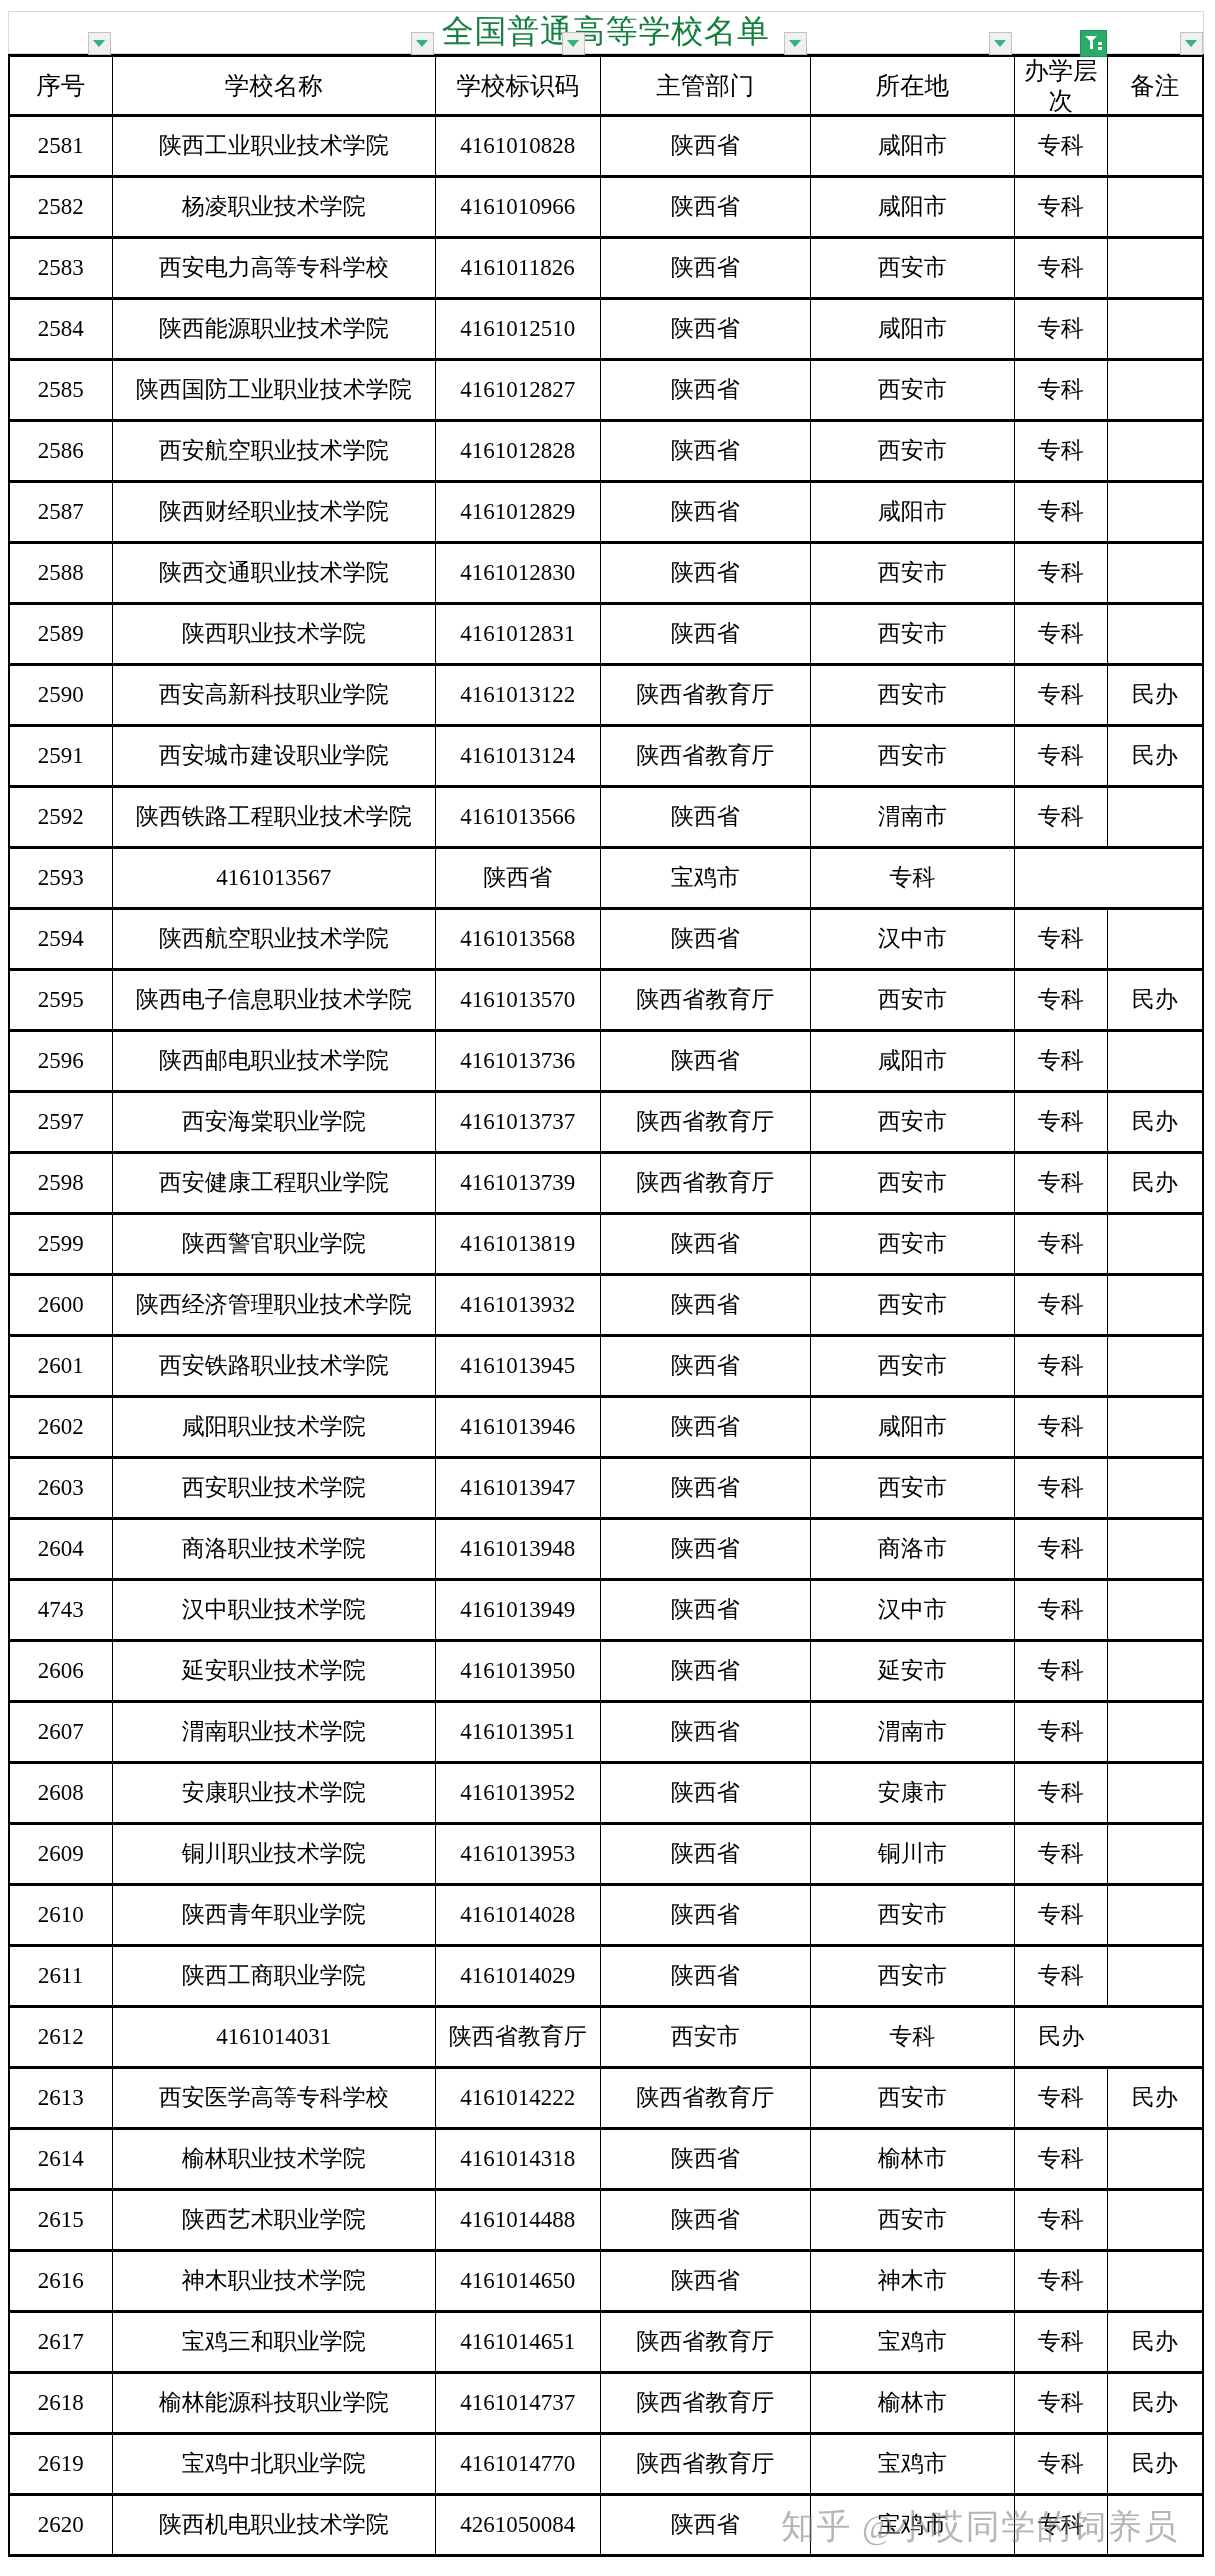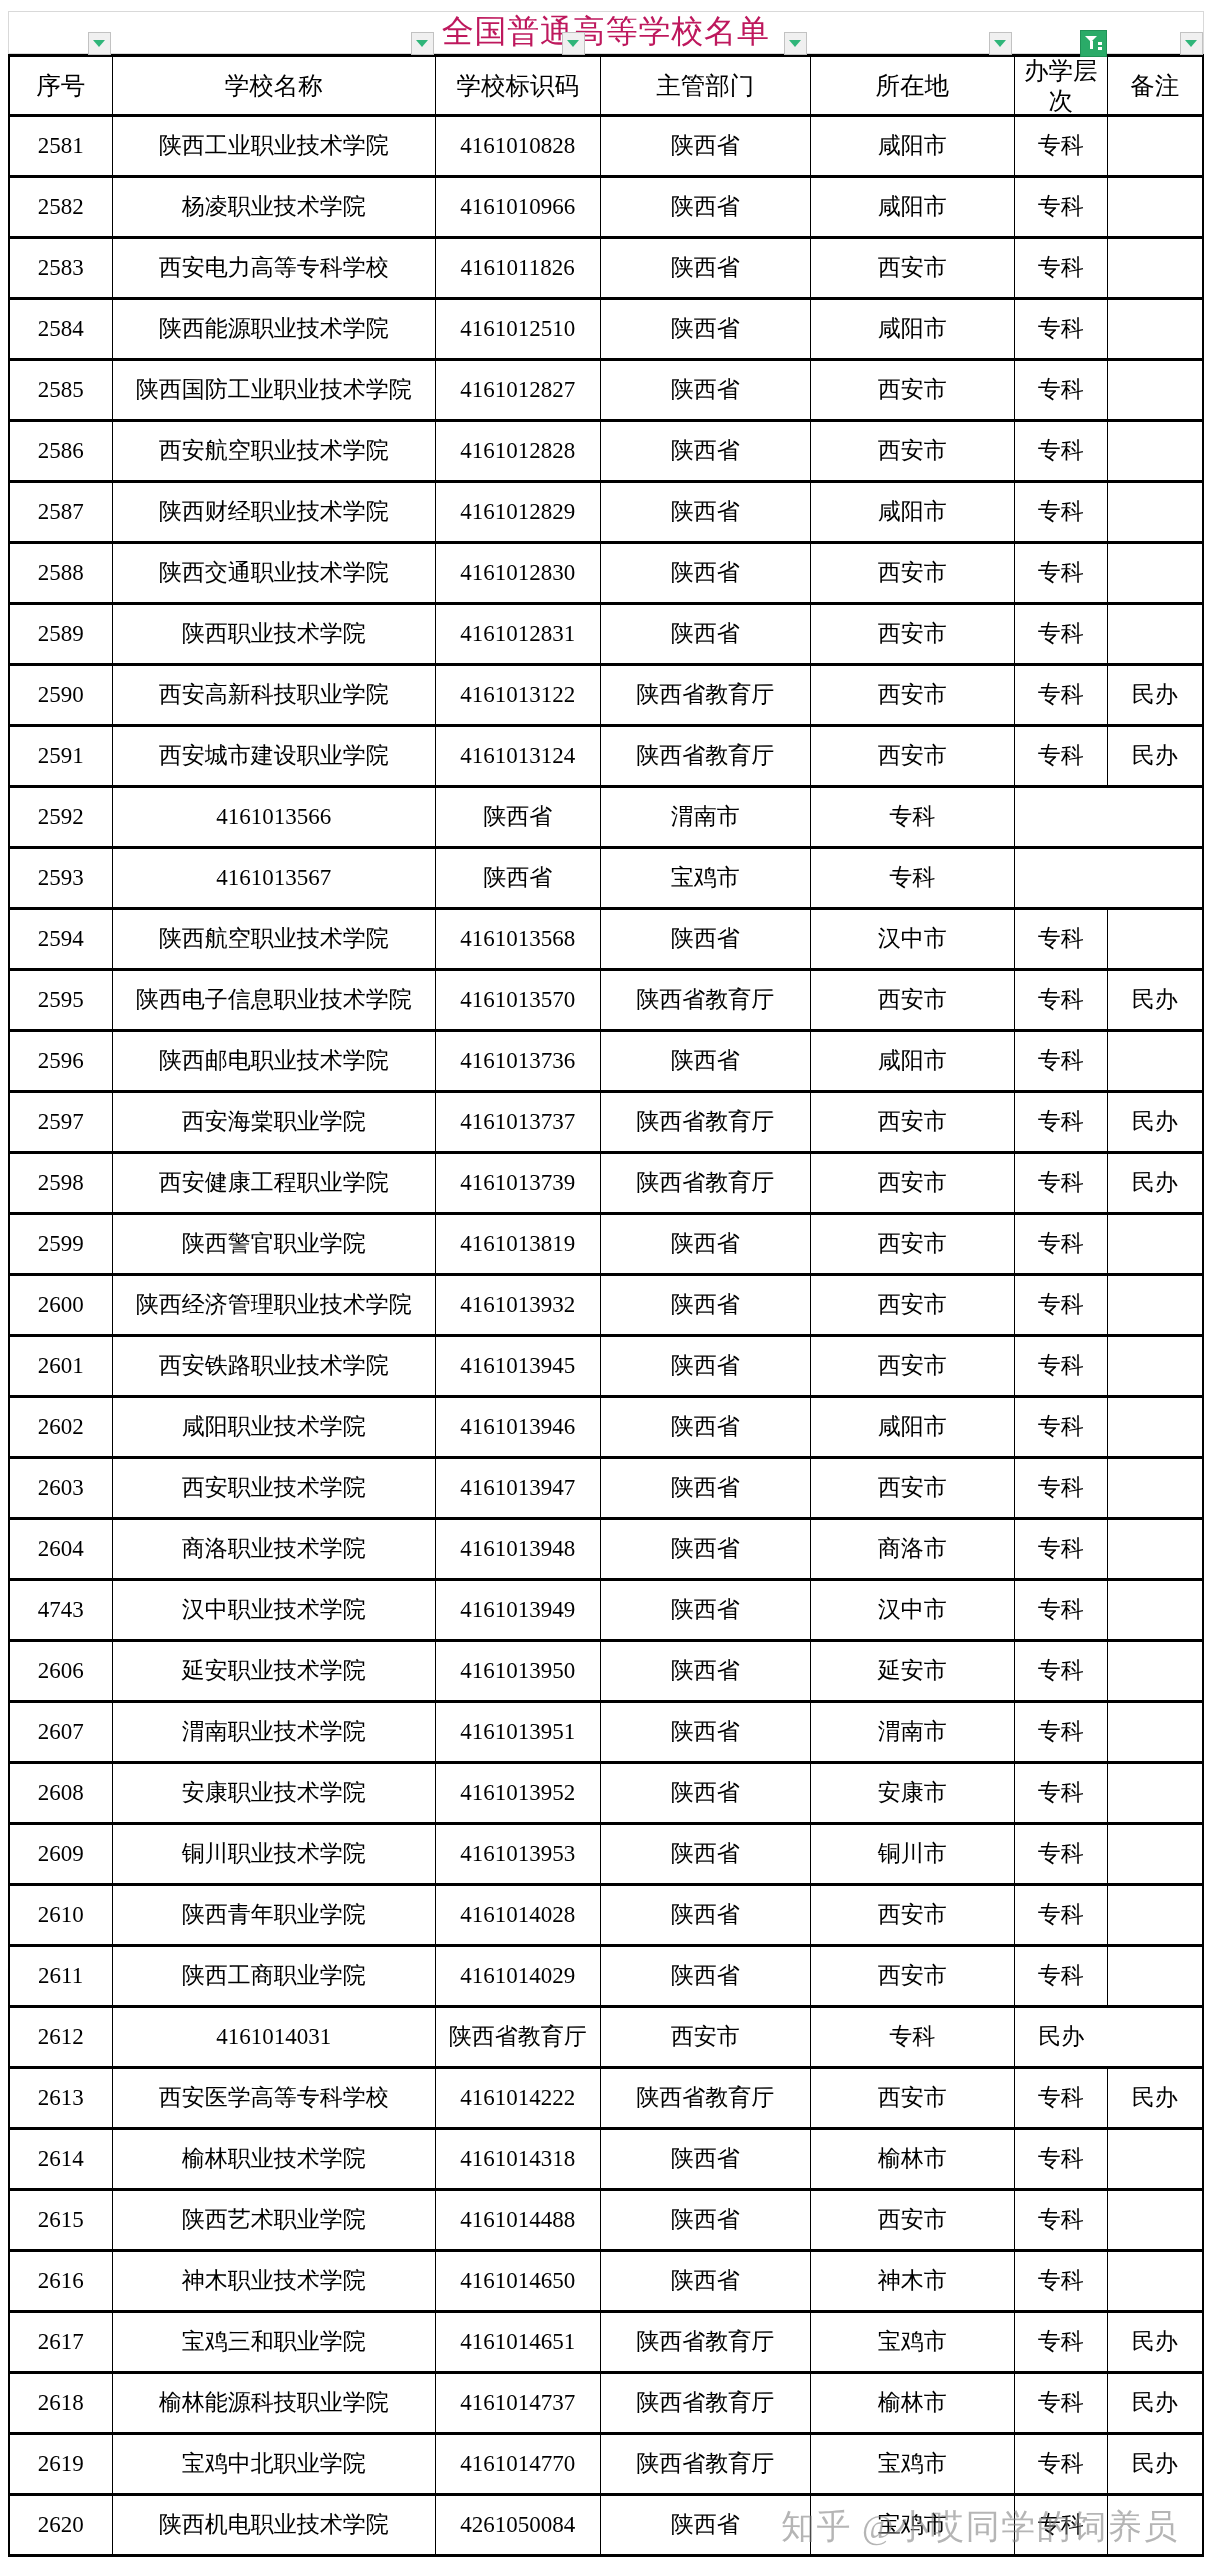--- a/index.html
+++ b/index.html
@@ -11,21 +11,21 @@
   }
 
   
   .title-row{
     position:absolute; left:7.7px; top:10.7px; width:1196px; height:43px;
     background:#fff; border:1.5px solid #d9d9d9;
   }
   .title-text{
     position:absolute; inset:0;
     display:flex; align-items:center; justify-content:center;
-    font-size:32px; letter-spacing:0.8px; color:#be185d;
+    font-size:32px; letter-spacing:0.8px; color:#15803d;
   }
 
   
   .filter-btn{
     position:absolute; bottom:-2.3px; width:23px; height:23px;
     background:#f0f0f0; border:0.8px solid #c2c2c2;
     display:flex; align-items:center; justify-content:center;
     z-index:4; cursor:pointer;
   }
   .filter-btn .tri{
@@ -218,20 +218,21 @@
         <div class="cell">2591</div>
         <div class="cell">西安城市建设职业学院</div>
         <div class="cell">4161013124</div>
         <div class="cell">陕西省教育厅</div>
         <div class="cell">西安市</div>
         <div class="cell">专科</div>
         <div class="cell">民办</div>
       </div>
       <div class="row">
         <div class="cell">2592</div>
+        <div class="cell">陕西铁路工程职业技术学院</div>
         <div class="cell">4161013566</div>
         <div class="cell">陕西省</div>
         <div class="cell">渭南市</div>
         <div class="cell">专科</div>
         <div class="cell"></div>
       </div>
       <div class="row">
         <div class="cell">2593</div>
         <div class="cell">4161013567</div>
         <div class="cell">陕西省</div>

